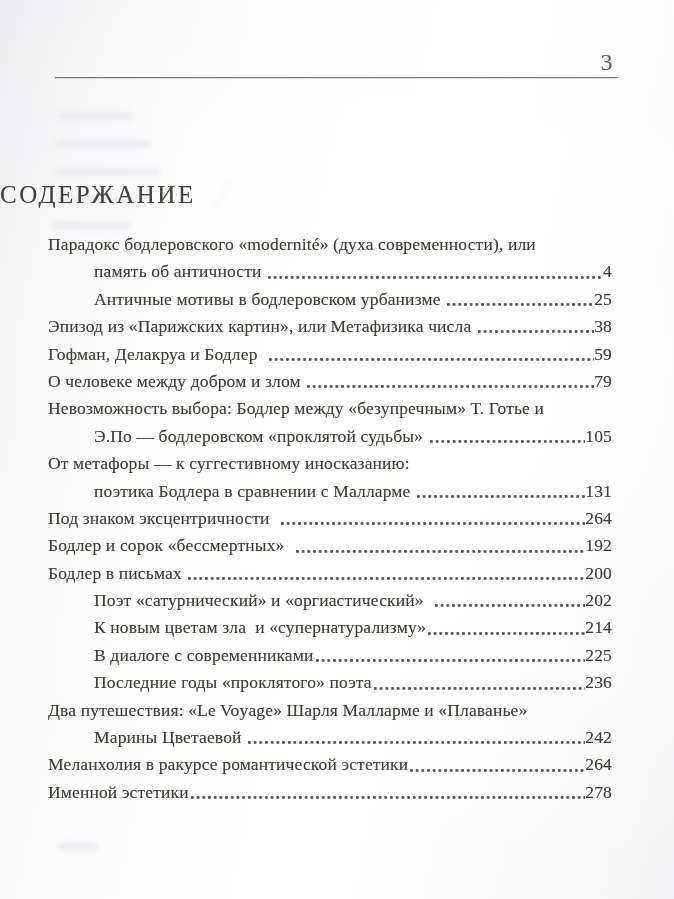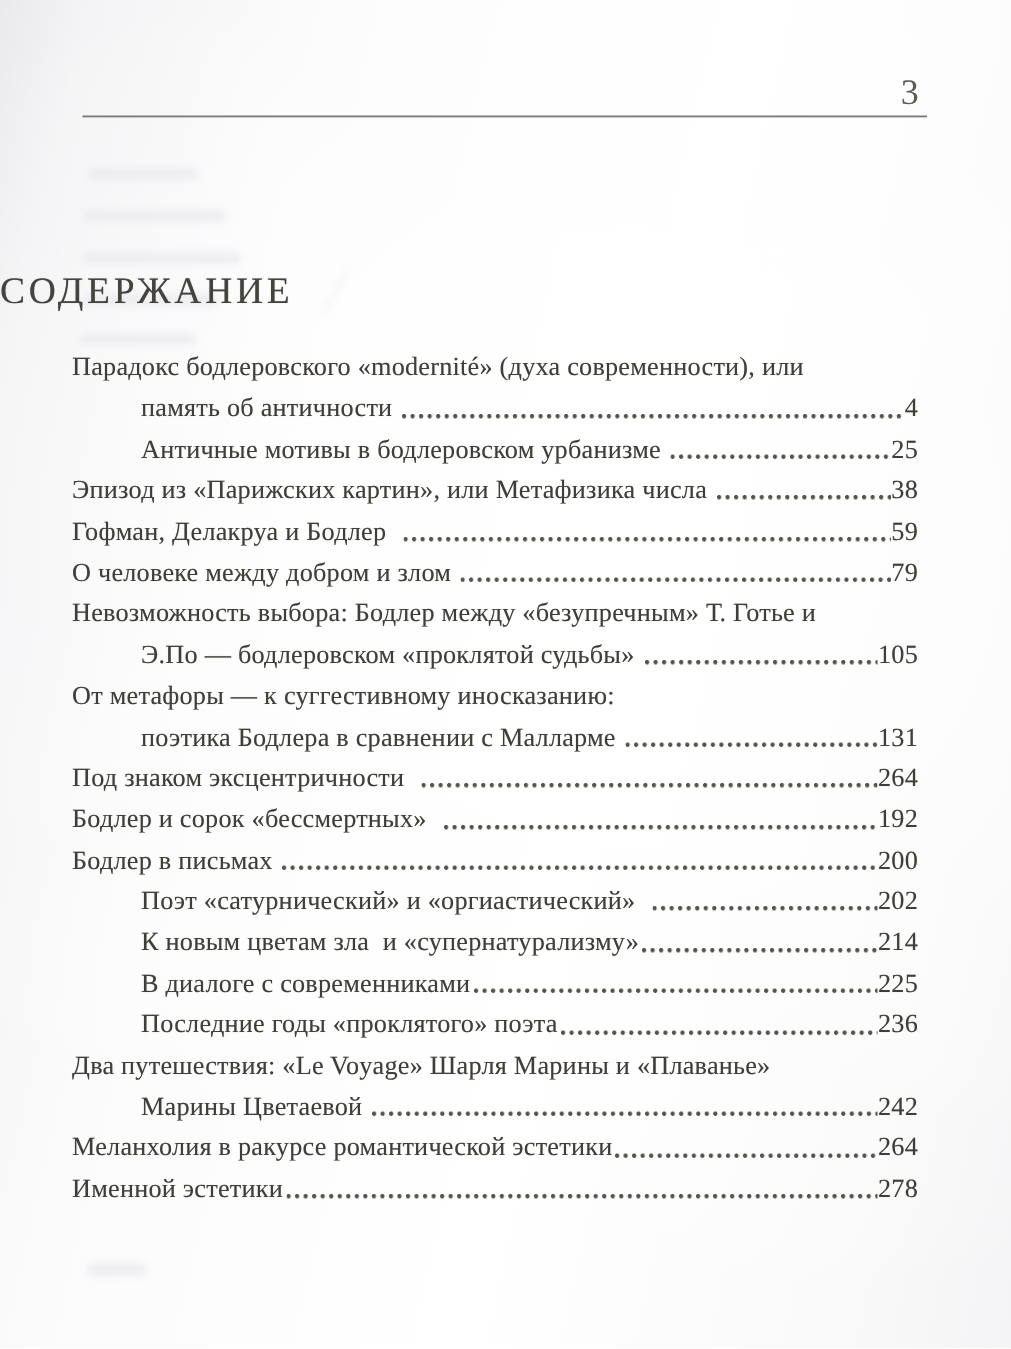--- a/index.html
+++ b/index.html
@@ -239,21 +239,21 @@
 
     <div class="entry">
       <div class="dotline indent">
         <span class="entry-text">Последние годы «проклятого» поэта</span>
         <span class="leader"></span>
         <span class="page-num">236</span>
       </div>
     </div>
 
     <div class="entry">
-      <div class="lead-line">Два путешествия: «Le Voyage» Шарля Марины и «Плаванье»</div>
+      <div class="lead-line">Два путешествия: «Le Voyage» Шарля Малларме и «Плаванье»</div>
         <div class="dotline indent">
         <span class="entry-text">Марины Цветаевой </span>
         <span class="leader"></span>
         <span class="page-num">242</span>
       </div>
     </div>
 
     <div class="entry">
       <div class="dotline">
         <span class="entry-text">Меланхолия в ракурсе романтической эстетики</span>

